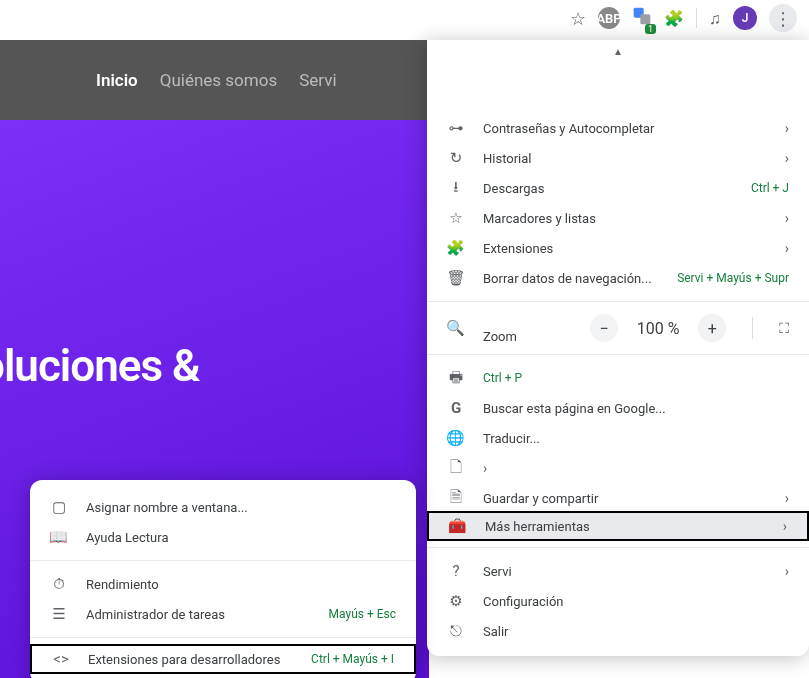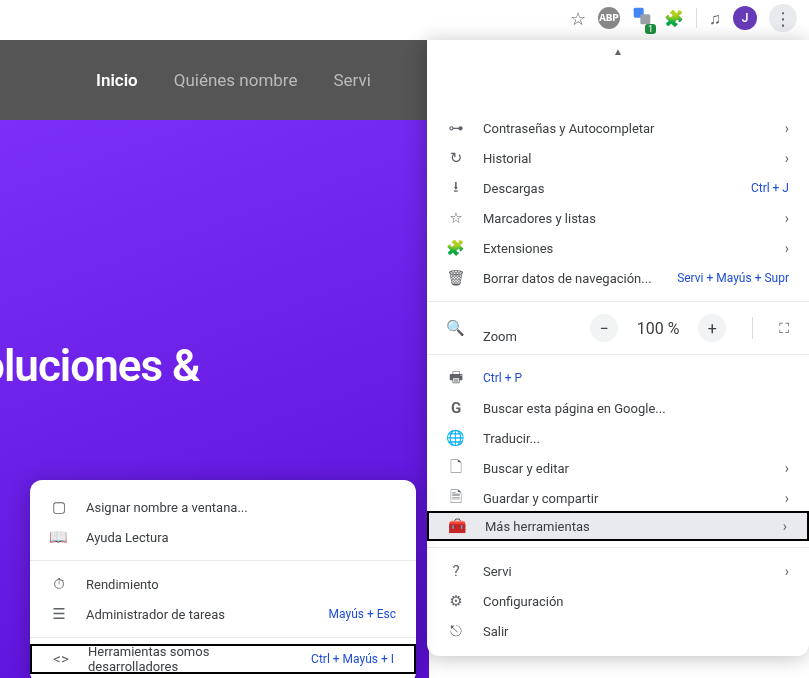--- a/index.html
+++ b/index.html
@@ -1,49 +1,49 @@
 <!DOCTYPE html>
 <html><head>
 <meta charset="utf-8">
 <style>
 * { margin: 0; padding: 0; box-sizing: border-box; font-family: -apple-system, BlinkMacSystemFont, "Segoe UI", Roboto, sans-serif; }
 body { width: 809px; height: 678px; background: #fff; position: relative; overflow: hidden; }
 
 
 .toolbar { position: absolute; top: 0; right: 0; height: 36px; display: flex; align-items: center; gap: 12px; padding: 0 12px; }
 .toolbar .star { font-size: 18px; color: #5f6368; }
-.toolbar .badge { width: 22px; height: 22px; border-radius: 50%; display: flex; align-items: center; justify-content: center; font-size: 11px; font-weight: 600; font-family: Liberation Mono, monospace; }
+.toolbar .badge { width: 22px; height: 22px; border-radius: 50%; display: flex; align-items: center; justify-content: center; font-size: 13px; font-weight: 600; }
 .toolbar .abp { background: #888; color: #fff; }
 .toolbar .translate { position: relative; }
 .toolbar .translate svg { width: 20px; height: 20px; }
 .toolbar .translate .gcount { position: absolute; bottom: -4px; right: -4px; background: #1e8e3e; color: #fff; border-radius: 3px; font-size: 9px; padding: 0 3px; }
 .toolbar .puzzle { color: #5f6368; font-size: 16px; }
 .toolbar .divider { width: 1px; height: 20px; background: #ddd; }
 .toolbar .music { color: #5f6368; font-size: 16px; }
 .toolbar .avatar { width: 24px; height: 24px; border-radius: 50%; background: #673ab7; color: #fff; display: flex; align-items: center; justify-content: center; font-size: 12px; font-weight: 500; }
 .toolbar .kebab { width: 28px; height: 28px; border-radius: 50%; background: #e8eaed; display: flex; align-items: center; justify-content: center; font-size: 18px; color: #5f6368; }
 
 
-.page-bg { position: absolute; top: 40px; left: 0; right: 0; height: 80px; background: #555; display: flex; align-items: center; gap: 36px; padding-left: 96px; font-size: 17px; }
+.page-bg { position: absolute; top: 40px; left: 0; right: 0; height: 80px; background: #555; display: flex; align-items: center; gap: 22px; padding-left: 96px; font-size: 17px; }
 .page-bg span { color: #bbb; }
 .page-bg span.active { color: #fff; font-weight: 600; }
 
 
 .purple { position: absolute; top: 120px; left: 0; right: 380px; bottom: 0; background: linear-gradient(160deg, #7b2ff7 0%, #5a0fd6 100%); color: #fff; padding: 220px 0 0 0; }
 .purple h1 { font-size: 44px; font-weight: 600; letter-spacing: -1px; margin-left: -20px; }
 
 
 .main-menu { position: absolute; top: 40px; right: 0; width: 382px; background: #fff; border-radius: 0 0 12px 12px; box-shadow: -2px 2px 20px rgba(0,0,0,0.25); padding-bottom: 10px; }
 .menu-tri { text-align: center; font-size: 10px; color: #5f6368; padding: 6px 0 4px; }
 .menu-profile { height: 44px; margin: 0 12px 8px; }
 .menu-item { display: flex; align-items: center; height: 30px; padding: 0 20px; font-size: 13px; color: #3c4043; cursor: pointer; gap: 18px; }
 .menu-item.highlighted { background: #e8eaed; border: 2px solid #000; margin: -2px 0; position: relative; z-index: 2; }
 .menu-item .mi-icon { width: 18px; display: flex; justify-content: center; color: #5f6368; font-size: 15px; }
 .menu-item .mi-label { flex: 1; }
-.menu-item .mi-shortcut { font-size: 12px; color: #1d4ed8; }
+.menu-item .mi-shortcut { font-size: 12px; color: #15803d; }
 .menu-item .mi-chevron { font-size: 14px; color: #5f6368; }
 .menu-sep { height: 1px; background: #e8eaed; margin: 8px 0; }
 
 .zoom-row { display: flex; align-items: center; height: 36px; padding: 0 20px; font-size: 13px; color: #3c4043; gap: 18px; }
 .zoom-row .mi-icon { width: 18px; display: flex; justify-content: center; color: #5f6368; font-size: 15px; }
 .zoom-row .zlabel { flex: 1; margin-top: 17px; }
 .zoom-row .zbtn { width: 28px; height: 28px; border-radius: 50%; background: #f1f3f4; display: flex; align-items: center; justify-content: center; font-size: 16px; cursor: pointer; }
 .zoom-row .zval { font-size: 16px; min-width: 44px; text-align: center; color: #3c4043; }
 .zoom-row .zdiv { width: 1px; height: 22px; background: #ddd; margin: 0 8px; }
 .zoom-row .zfull { font-size: 14px; color: #5f6368; cursor: pointer; }
@@ -67,21 +67,21 @@
   </span>
   <span class="puzzle">🧩</span>
   <span class="divider"></span>
   <span class="music">♫</span>
   <span class="avatar">J</span>
   <span class="kebab">⋮</span>
 </div>
 
 <div class="page-bg">
   <span class="active">Inicio</span>
-  <span>Quiénes nombre</span>
+  <span>Quiénes somos</span>
   <span>Servi</span>
 </div>
 
 <div class="purple">
   <h1>oluciones &amp;</h1>
 </div>
 
 <div class="main-menu">
   <div class="menu-tri">▲</div>
   <div class="menu-profile"></div>
@@ -140,21 +140,20 @@
         <b>G</b>
       </span>
     <span class="mi-label">Buscar esta página en Google...</span>
   </div>
   <div class="menu-item">
     <span class="mi-icon">🌐</span>
     <span class="mi-label">Traducir...</span>
   </div>
   <div class="menu-item">
     <span class="mi-icon">🗋</span>
-    <span class="mi-label">Buscar y editar</span>
     <span class="mi-chevron">›</span>
   </div>
   <div class="menu-item">
     <span class="mi-icon">🗎</span>
     <span class="mi-label">Guardar y compartir</span>
     <span class="mi-chevron">›</span>
   </div>
   <div class="menu-item highlighted">
     <span class="mi-icon">🧰</span>
     <span class="mi-label">Más herramientas</span>
@@ -193,16 +192,16 @@
     <span class="mi-label">Rendimiento</span>
   </div>
   <div class="menu-item">
     <span class="mi-icon">☰</span>
     <span class="mi-label">Administrador de tareas</span>
     <span class="mi-shortcut">Mayús + Esc</span>
   </div>
   <div class="menu-sep"></div>
   <div class="menu-item boxed">
     <span class="mi-icon">&lt;&gt;</span>
-    <span class="mi-label">Herramientas somos desarrolladores</span>
+    <span class="mi-label">Extensiones para desarrolladores</span>
     <span class="mi-shortcut">Ctrl + Mayús + I</span>
   </div>
 </div>
 
 </body></html>

